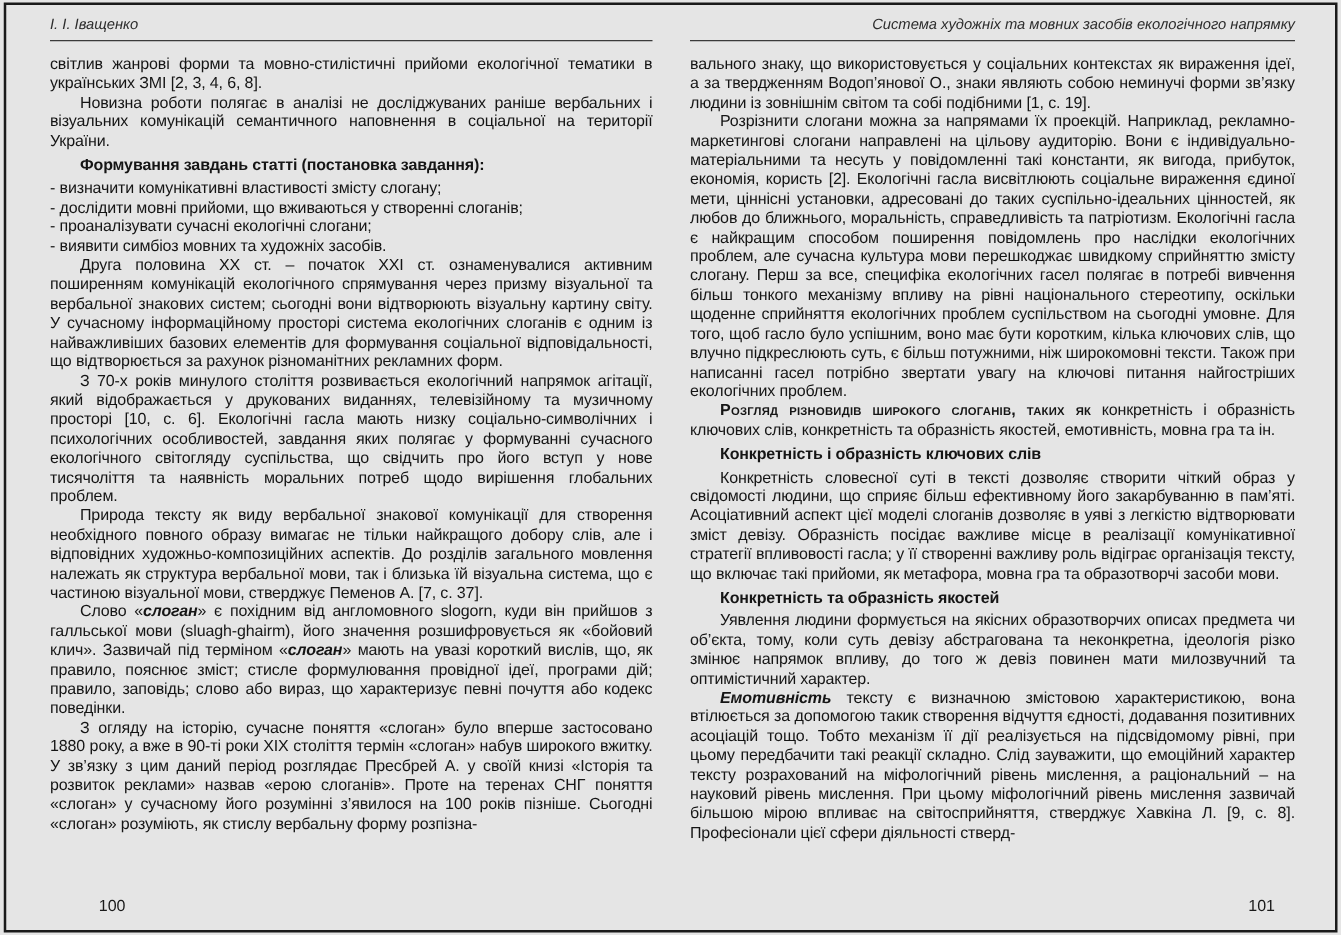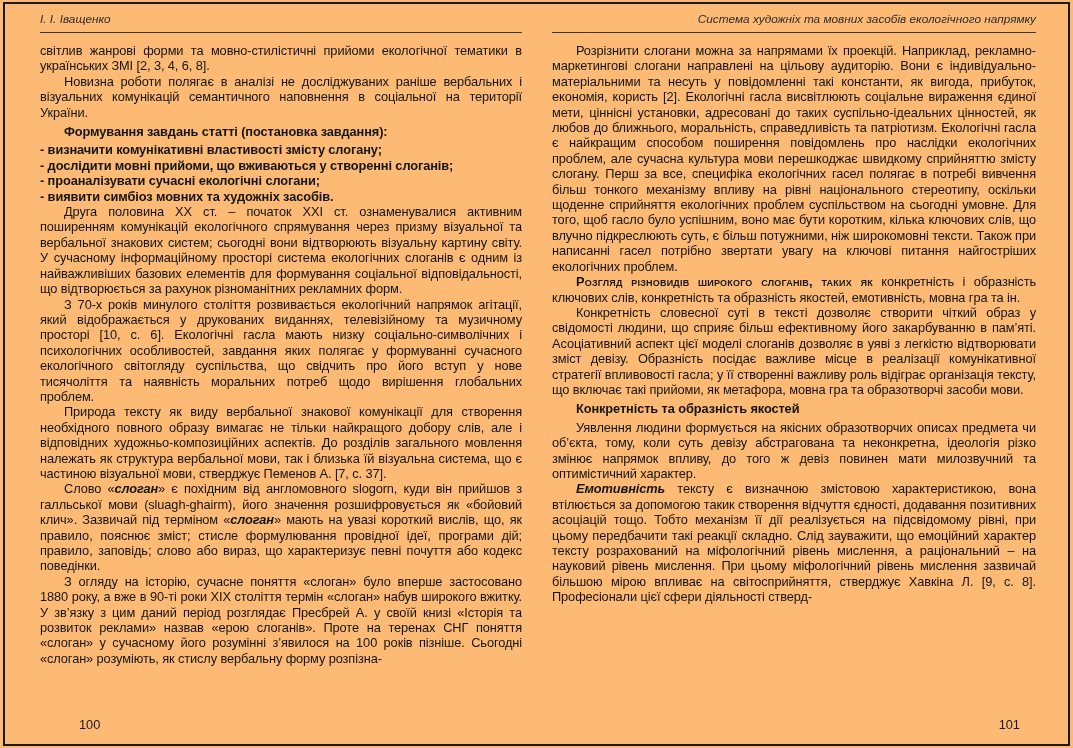--- a/index.html
+++ b/index.html
@@ -3,21 +3,21 @@
 <meta charset="utf-8">
 <style>
   html, body {
     margin: 0; padding: 0;
     background: #ffffff;
     font-family: "Liberation Sans", sans-serif;
   }
   .spread {
     position: relative;
     width: 1073px; height: 748px;
-    background: #fdba74;
+    background: #e5e5e5;
     overflow: hidden;
     color: #151515;
   }
   .scan-frame {
     position: absolute;
     left: 3px; top: 2px; right: 3px; bottom: 2px;
     border: 2px solid #1a1a1a;
     pointer-events: none;
   }
   .page {
@@ -41,21 +41,21 @@
   .page-body {
     margin-top: 10px;
     font-size: 12.8px;
     line-height: 15.4px;
     text-align: justify;
     letter-spacing: -0.1px;
   }
   .page-body p { margin: 0; }
   .page-body p.indent  { text-indent: 24px; }
   .page-body p.heading { font-weight: 700; text-indent: 24px; margin: 4px 0 3px 0; }
-  .page-body p.list    { text-indent: 0; font-weight: bold; }
+  .page-body p.list    { text-indent: 0; }
   .page-body span.bi { font-weight: 700; font-style: italic; }
   .page-body span.sc { font-weight: 700; font-variant: small-caps; letter-spacing: 0.2px; }
   .page-number {
     position: absolute;
     bottom: 4px;
     font-size: 12.8px;
     color: #1a1a1a;
     margin-left: 39px;
   }
   .page-number.align-left  { left: 0; }
@@ -82,22 +82,24 @@
         <p class="indent"><span>Природа тексту як виду вербальної знакової комунікації для створення необхідного повного образу вимагає не тільки найкращого добору слів, але і відповідних художньо-композиційних аспектів. До розділів загального мовлення належать як структура вербальної мови, так і близька їй візуальна система, що є частиною візуальної мови, стверджує Пеменов А. [7, с. 37].</span></p>
         <p class="indent"><span>Слово «</span><span class="bi">слоган</span><span>» є похідним від англомовного slogorn, куди він прийшов з галльської мови (sluagh-ghairm), його значення розшифровується як «бойовий клич». Зазвичай під терміном «</span><span class="bi">слоган</span><span>» мають на увазі короткий вислів, що, як правило, пояснює зміст; стисле формулювання провідної ідеї, програми дій; правило, заповідь; слово або вираз, що характеризує певні почуття або кодекс поведінки.</span></p>
         <p class="indent"><span>З огляду на історію, сучасне поняття «слоган» було вперше застосовано 1880 року, а вже в 90-ті роки ХІХ століття термін «слоган» набув широкого вжитку. У зв’язку з цим даний період розглядає Пресбрей А. у своїй книзі «Історія та розвиток реклами» назвав «ерою слоганів». Проте на теренах СНГ поняття «слоган» у сучасному його розумінні з’явилося на 100 років пізніше. Сьогодні «слоган» розуміють, як стислу вербальну форму розпізна-</span></p>
       </div>
     <div class="page-number align-left">100</div>
   </div>
 
   <div class="page page-right">
     <div class="running-head align-right">Система художніх та мовних засобів екологічного напрямку</div>
     <div class="page-body" id="right-body">
+        <p class="plain"><span>вального знаку, що використовується у соціальних контекстах як вираження ідеї, а за твердженням Водоп’янової О., знаки являють собою неминучі форми зв’язку людини із зовнішнім світом та собі подібними [1, с. 19].</span></p>
         <p class="indent"><span>Розрізнити слогани можна за напрямами їх проекцій. Наприклад, рекламно-маркетингові слогани направлені на цільову аудиторію. Вони є індивідуально-матеріальними та несуть у повідомленні такі константи, як вигода, прибуток, економія, користь [2]. Екологічні гасла висвітлюють соціальне вираження єдиної мети, ціннісні установки, адресовані до таких суспільно-ідеальних цінностей, як любов до ближнього, моральність, справедливість та патріотизм. Екологічні гасла є найкращим способом поширення повідомлень про наслідки екологічних проблем, але сучасна культура мови перешкоджає швидкому сприйняттю змісту слогану. Перш за все, специфіка екологічних гасел полягає в потребі вивчення більш тонкого механізму впливу на рівні національного стереотипу, оскільки щоденне сприйняття екологічних проблем суспільством на сьогодні умовне. Для того, щоб гасло було успішним, воно має бути коротким, кілька ключових слів, що влучно підкреслюють суть, є більш потужними, ніж широкомовні тексти. Також при написанні гасел потрібно звертати увагу на ключові питання найгостріших екологічних проблем.</span></p>
         <p class="indent"><span class="sc">Розгляд різновидів широкого слоганів, таких як</span><span> конкретність і образність ключових слів, конкретність та образність якостей, емотивність, мовна гра та ін.</span></p>
+        <p class="heading"><span>Конкретність і образність ключових слів</span></p>
         <p class="indent"><span>Конкретність словесної суті в тексті дозволяє створити чіткий образ у свідомості людини, що сприяє більш ефективному його закарбуванню в пам’яті. Асоціативний аспект цієї моделі слоганів дозволяє в уяві з легкістю відтворювати зміст девізу. Образність посідає важливе місце в реалізації комунікативної стратегії впливовості гасла; у її створенні важливу роль відіграє організація тексту, що включає такі прийоми, як метафора, мовна гра та образотворчі засоби мови.</span></p>
         <p class="heading"><span>Конкретність та образність якостей</span></p>
         <p class="indent"><span>Уявлення людини формується на якісних образотворчих описах предмета чи об’єкта, тому, коли суть девізу абстрагована та неконкретна, ідеологія різко змінює напрямок впливу, до того ж девіз повинен мати милозвучний та оптимістичний характер.</span></p>
         <p class="indent"><span class="bi">Емотивність</span><span> тексту є визначною змістовою характеристикою, вона втілюється за допомогою такик створення відчуття єдності, додавання позитивних асоціацій тощо. Тобто механізм її дії реалізується на підсвідомому рівні, при цьому передбачити такі реакції складно. Слід зауважити, що емоційний характер тексту розрахований на міфологічний рівень мислення, а раціональний – на науковий рівень мислення. При цьому міфологічний рівень мислення зазвичай більшою мірою впливає на світосприйняття, стверджує Хавкіна Л. [9, с. 8]. Професіонали цієї сфери діяльності стверд-</span></p>
       </div>
     <div class="page-number align-right">101</div>
   </div>
 </div>
 
 </body></html>

